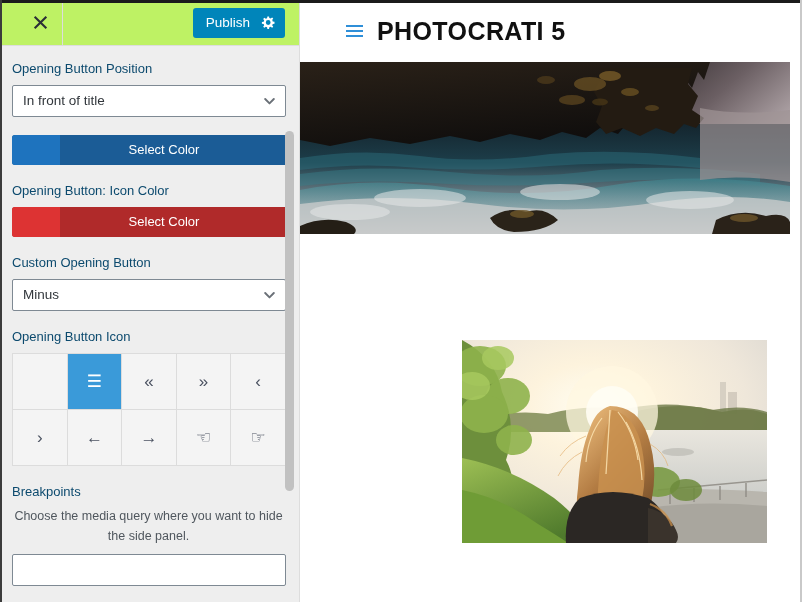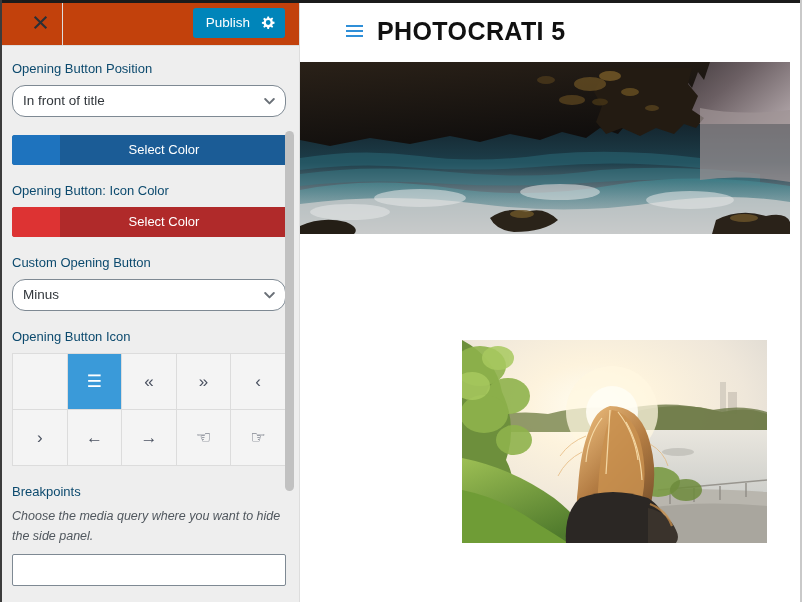--- a/index.html
+++ b/index.html
@@ -13,21 +13,21 @@
   
   #sidebar {
     position: relative;
     width: 300px; height: 602px;
     background: #eeeeee;
     border-right: 1px solid #dddddd;
     overflow: hidden;
     flex: 0 0 300px;
   }
   #sidebar-header {
-    height: 46px; background: #c2410c;
+    height: 46px; background: #bef264;
     border-bottom: 1px solid #dddddd;
     display: flex; align-items: center;
     position: relative;
     padding-left: 18px;
   }
   #close-cell {
     width: 45px; height: 46px;
     border-right: 1px solid #dddddd;
     display: flex; align-items: center; justify-content: center;
     cursor: pointer;
@@ -52,27 +52,27 @@
     padding: 14px 14px 0 12px;
     overflow: hidden;
   }
   .field { margin-bottom: 18px; }
   .field-label {
     font-size: 13px; color: #0c4a6e;
     margin-bottom: 7px; line-height: 1.3;
     font-family: "Liberation Sans", sans-serif;
   }
   .field-desc {
-    font-size: 12.5px; color: #50575e; font-style: italic;
-    line-height: 1.55; margin-bottom: 8px;
+    font-size: 12.5px; color: #50575e; 
+    line-height: 1.55; margin-bottom: 8px; text-align: center;
   }
   .select-box {
     position: relative; width: 274px; height: 32px;
     background: #fff; border: 1px solid #7e8993;
-    border-radius: 13px;
+    border-radius: 2px;
     display: flex; align-items: center;
     padding: 0 28px 0 10px;
     font-size: 13.5px; color: #32373c;
     cursor: pointer;
   }
   .select-box .chev {
     position: absolute; right: 9px; top: 50%;
     transform: translateY(-50%);
     width: 13px; height: 13px;
   }

